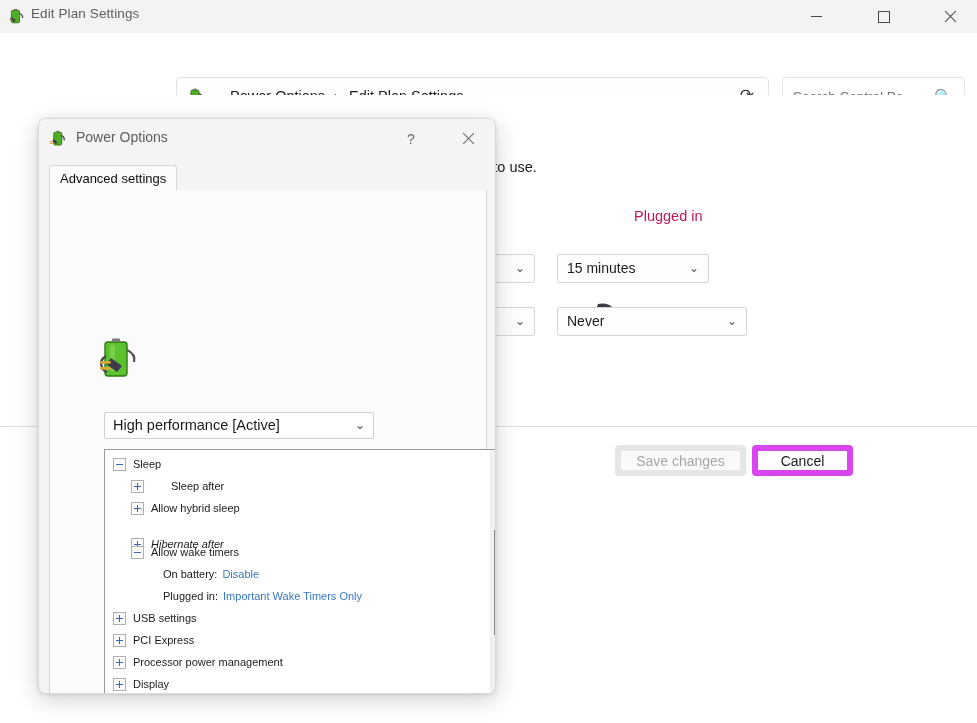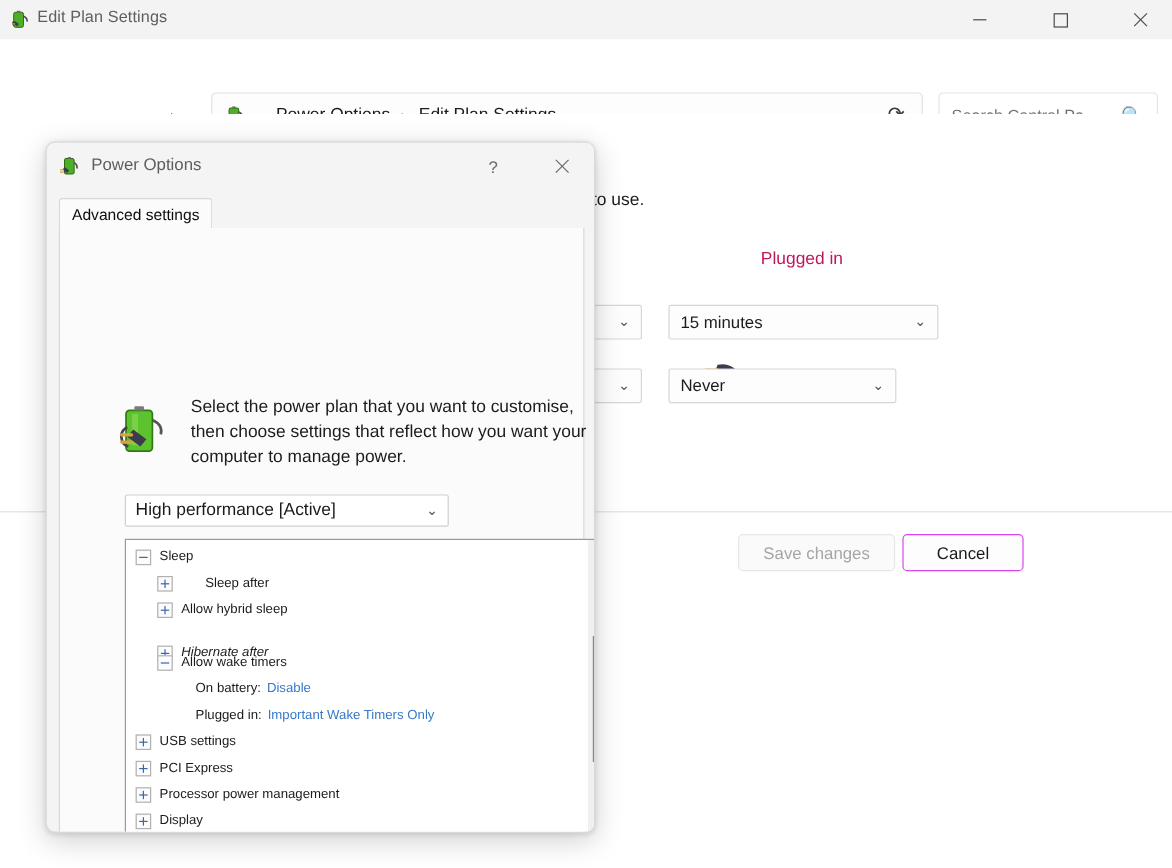--- a/index.html
+++ b/index.html
@@ -123,31 +123,31 @@
   }
   .bg-select .val {
     position: absolute; left: 9px; top: 5px;
     font-size: 14px; color: #1b1b1b; white-space: nowrap;
   }
   .bg-select .cv {
     position: absolute; right: 9px; top: 6px;
     font-size: 12px; color: #555;
   }
   .sel-b1 { left: 420px; top: 159px; width: 115px; }
-  .sel-p1 { left: 557px; top: 159px; width: 225px; }
+  .sel-p1 { left: 557px; top: 159px; width: 152px; }
   .sel-b2 { left: 420px; top: 212px; width: 115px; }
   .sel-p2 { left: 557px; top: 212px; width: 190px; padding-left: 16px; }
 
   .bg-divider {
     position: absolute; left: 0; top: 331px; width: 977px; height: 1px;
     background: #e1e1e1;
   }
   .bg-btn {
     position: absolute; height: 31px; border-radius: 4px;
-    border: 1px solid #d946ef; background: #fdfdfd;
+    border: 6px solid #d946ef; background: #fdfdfd;
     display: flex; align-items: center; justify-content: center;
     font-size: 14px; color: #1b1b1b; box-sizing: border-box;
   }
   .bg-btn.disabled { color: #a6a6a6; background: #fafafa; border-color: #e6e6e6; }
   .btn-save   { left: 615px; top: 350px; width: 131px; }
   .btn-cancel2{ left: 752px; top: 350px; width: 101px; }
 
   
   .dialog {
     position: absolute; left: 38px; top: 118px; width: 458px; height: 576px;
@@ -358,21 +358,20 @@
     <svg class="plan-ico" viewBox="0 0 42 46">
       <path d="M11 8 h16 a3 3 0 0 1 3 3 v28 a3 3 0 0 1 -3 3 h-16 a3 3 0 0 1 -3 -3 v-28 a3 3 0 0 1 3 -3 z" fill="#5cc22e" stroke="#2f7a14" stroke-width="1.4"></path>
       <path d="M13 11 h5 v26 h-5 z" fill="#8ee05c" opacity=".55"></path>
       <rect x="15" y="4.5" width="8" height="3.5" rx="1" fill="#7b7b7b"></rect>
       <path d="M30 16 q9 4 7 12" stroke="#555" stroke-width="2.2" fill="none"></path>
       <path d="M9 22 q-7 4 -4 12 q1.5 3 5 4" stroke="#444" stroke-width="2.2" fill="none"></path>
       <path d="M14 24 l11 8 l-5 6 l-11 -8 z" fill="#3c3c4d"></path>
       <rect x="3" y="27" width="11" height="2.8" rx="1.4" fill="#d7a63b"></rect>
       <rect x="3" y="33" width="11" height="2.8" rx="1.4" fill="#d7a63b"></rect>
     </svg>
-    <div class="dlg-desc">Select the power plan that you want to customise, then choose settings that reflect how you want your computer to manage power.</div>
 
     <div class="plan-select">
       <div class="val">High performance [Active]</div>
       <div class="cv">⌄</div>
     </div>
 
     <div class="treebox">
       <div class="tree-inner" id="tree-inner">
           <div class="trow" style="top: 3px; padding-left: 8px;">
             <span class="exp"></span>

